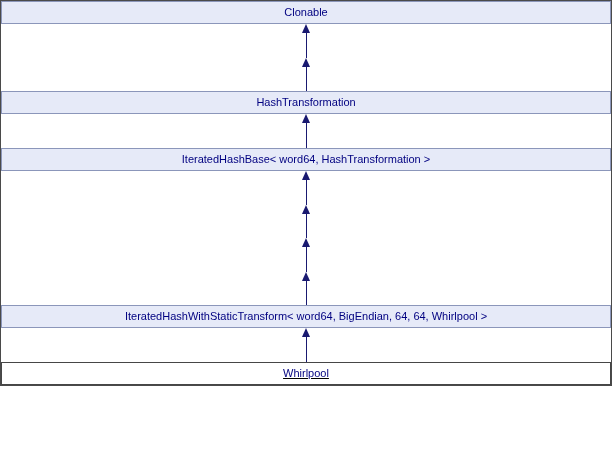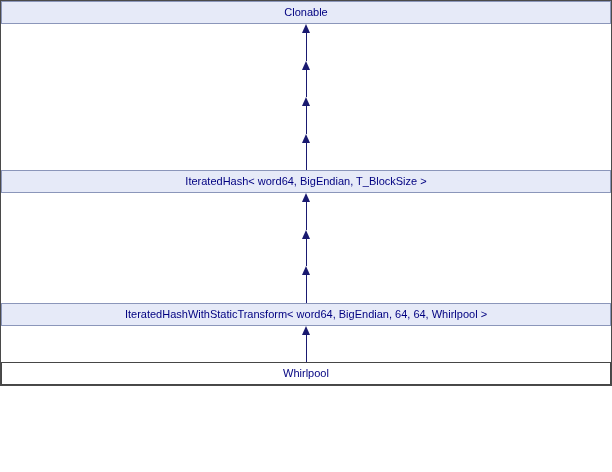--- a/index.html
+++ b/index.html
@@ -28,20 +28,21 @@
     display: flex;
     align-items: center;
     justify-content: center;
     cursor: pointer;
   }
 
   .node.current {
     background: var(--current-fill, #ffffff);
     border-color: var(--current-border, #464646);
     cursor: default;
+    text-decoration: underline;
   }
 
   .node-label {
     color: var(--text, #000080);
     font-size: 11px;
     line-height: 1;
     white-space: nowrap;
   }
 
   .connector {
@@ -78,35 +79,38 @@
     <span class="arrow-head"></span>
     <span class="arrow-line"></span>
   </div>
 
 
   <div class="connector">
     <span class="arrow-head"></span>
     <span class="arrow-line"></span>
   </div>
 
-
-  <div class="connector">
-    <span class="arrow-head"></span>
-    <span class="arrow-line"></span>
+  <div class="node">
+    <span class="node-label">HashTransformation</span>
   </div>
-
 
   <div class="connector">
     <span class="arrow-head"></span>
     <span class="arrow-line"></span>
   </div>
 
   <div class="node">
-    <span class="node-label">IteratedHash&lt; word64, BigEndian, T_BlockSize &gt;</span>
+    <span class="node-label">IteratedHashBase&lt; word64, HashTransformation &gt;</span>
   </div>
+
+  <div class="connector">
+    <span class="arrow-head"></span>
+    <span class="arrow-line"></span>
+  </div>
+
 
   <div class="connector">
     <span class="arrow-head"></span>
     <span class="arrow-line"></span>
   </div>
 
 
   <div class="connector">
     <span class="arrow-head"></span>
     <span class="arrow-line"></span>

